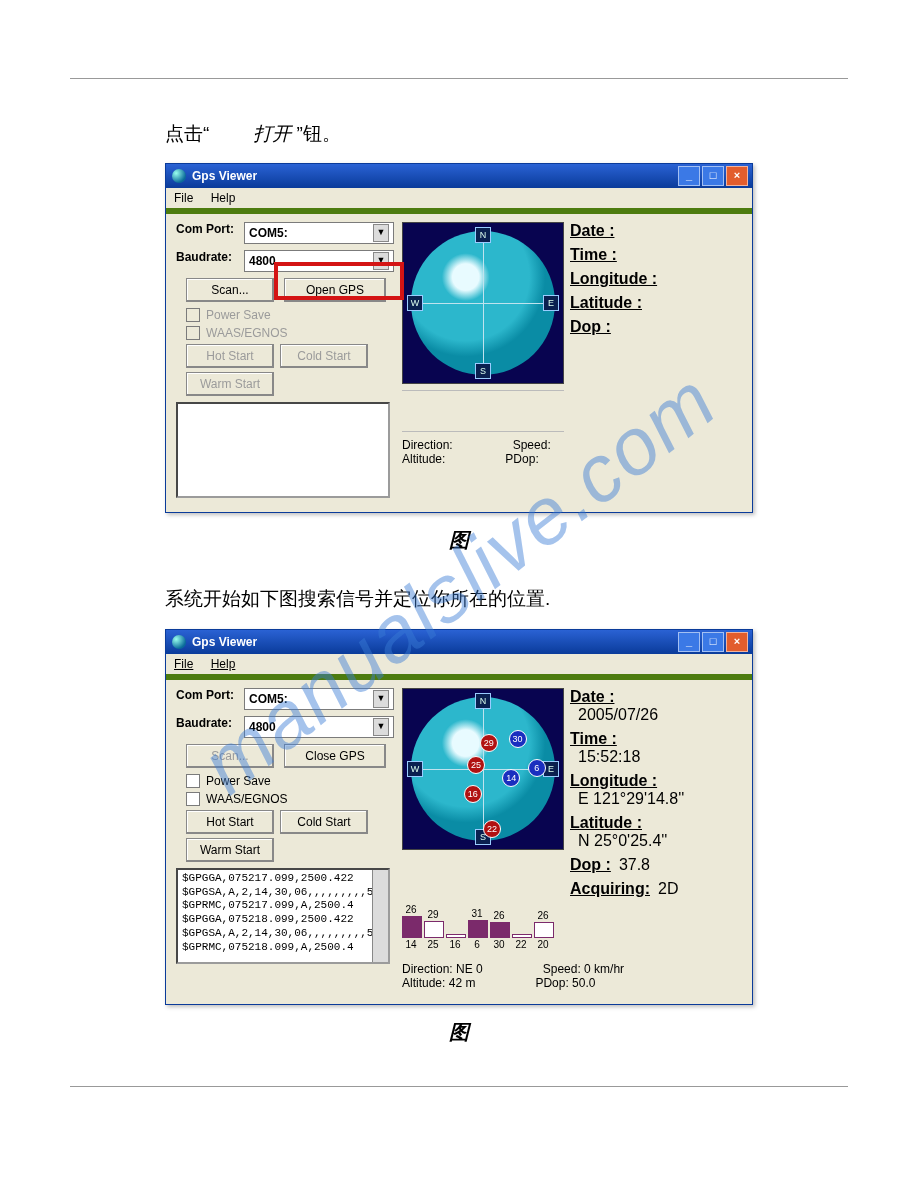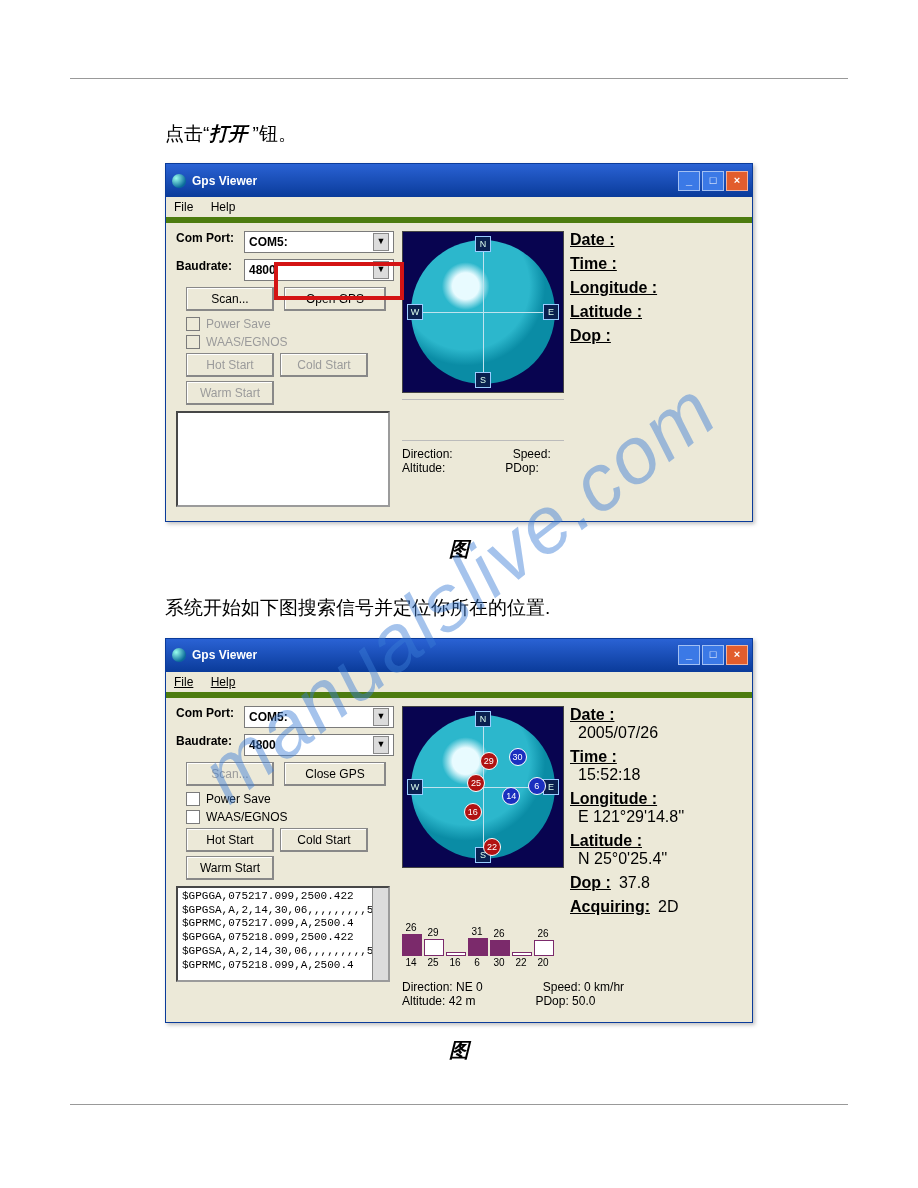--- a/index.html
+++ b/index.html
@@ -1,29 +1,29 @@
 <!DOCTYPE html>
 <html><head>
 <meta charset="utf-8">
 <style>
   html,body{margin:0;padding:0;background:#fff;font-family:"Microsoft YaHei","SimSun",Tahoma,sans-serif;color:#000;}
   .page{width:918px;margin:0 auto;box-sizing:border-box;padding:60px 70px 40px 70px;}
   hr.rule{border:none;border-top:1px solid #999;margin:18px 0 40px 0;}
   .body-text{font-size:19px;line-height:1.6;margin-left:95px;margin-right:40px;}
-  .bold-italic{font-weight:bold;font-style:italic;}
+  .bold-italic{font-weight:normal;font-style:italic;margin-left:44px;}
   .caption{text-align:center;font-weight:bold;font-style:italic;font-size:20px;margin:14px 0 30px 0;}
   
   .watermark{position:absolute;left:50%;top:50%;transform:translate(-50%,-50%) rotate(-38deg);
              font-size:80px;color:#3a7cd6;opacity:.45;pointer-events:none;white-space:nowrap;
              font-family:Arial,sans-serif;font-style:italic;z-index:5;letter-spacing:2px;}
   .page-wrap{position:relative;}
   
   .win{width:586px;margin:14px auto 6px auto;border:1px solid #0a3b9a;font-family:Tahoma,Arial,sans-serif;
        box-shadow:2px 2px 4px rgba(0,0,0,.25);}
-  .titlebar{height:33px;background:linear-gradient(#2a62d4,#0a3b9a);color:#fff;display:flex;align-items:center;
+  .titlebar{height:24px;background:linear-gradient(#2a62d4,#0a3b9a);color:#fff;display:flex;align-items:center;
             font-size:12px;font-weight:bold;padding:0 4px 0 6px;}
   .titlebar .ico{width:14px;height:14px;background:radial-gradient(circle at 30% 30%,#9fe,#0a6b9a 70%);
                  border-radius:50%;margin-right:6px;}
   .titlebar .spacer{flex:1;}
   .tb-btn{width:20px;height:18px;margin-left:2px;border:1px solid #fff8;background:#3b79e6;
           font-size:11px;line-height:16px;text-align:center;color:#fff;}
   .tb-close{background:#e25d2d;}
   .menubar{background:#ece9d8;font-size:12px;padding:3px 8px;border-bottom:6px solid #4d7c0f;}
   .menubar span{margin-right:14px;}
   .menubar.underlined span{text-decoration:underline;}

